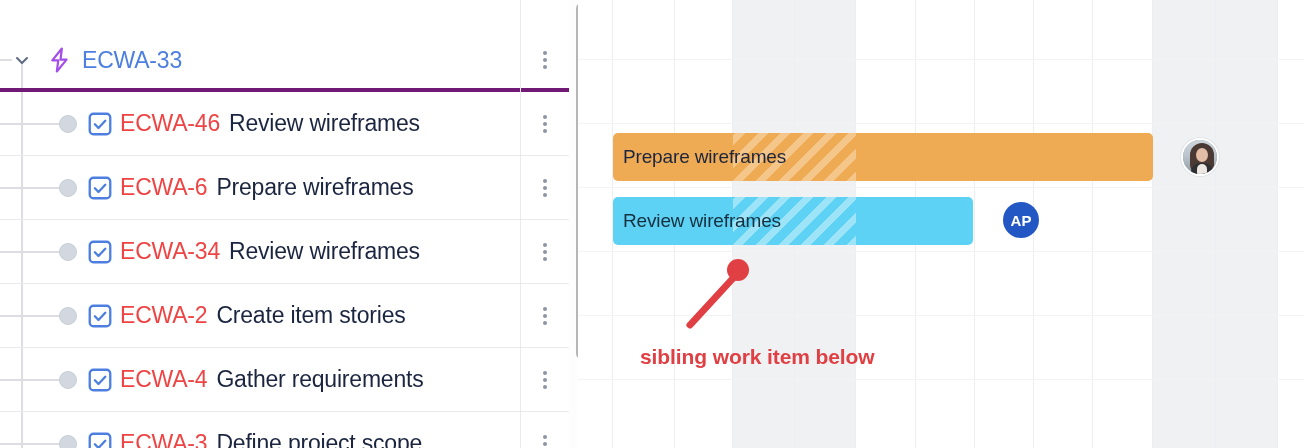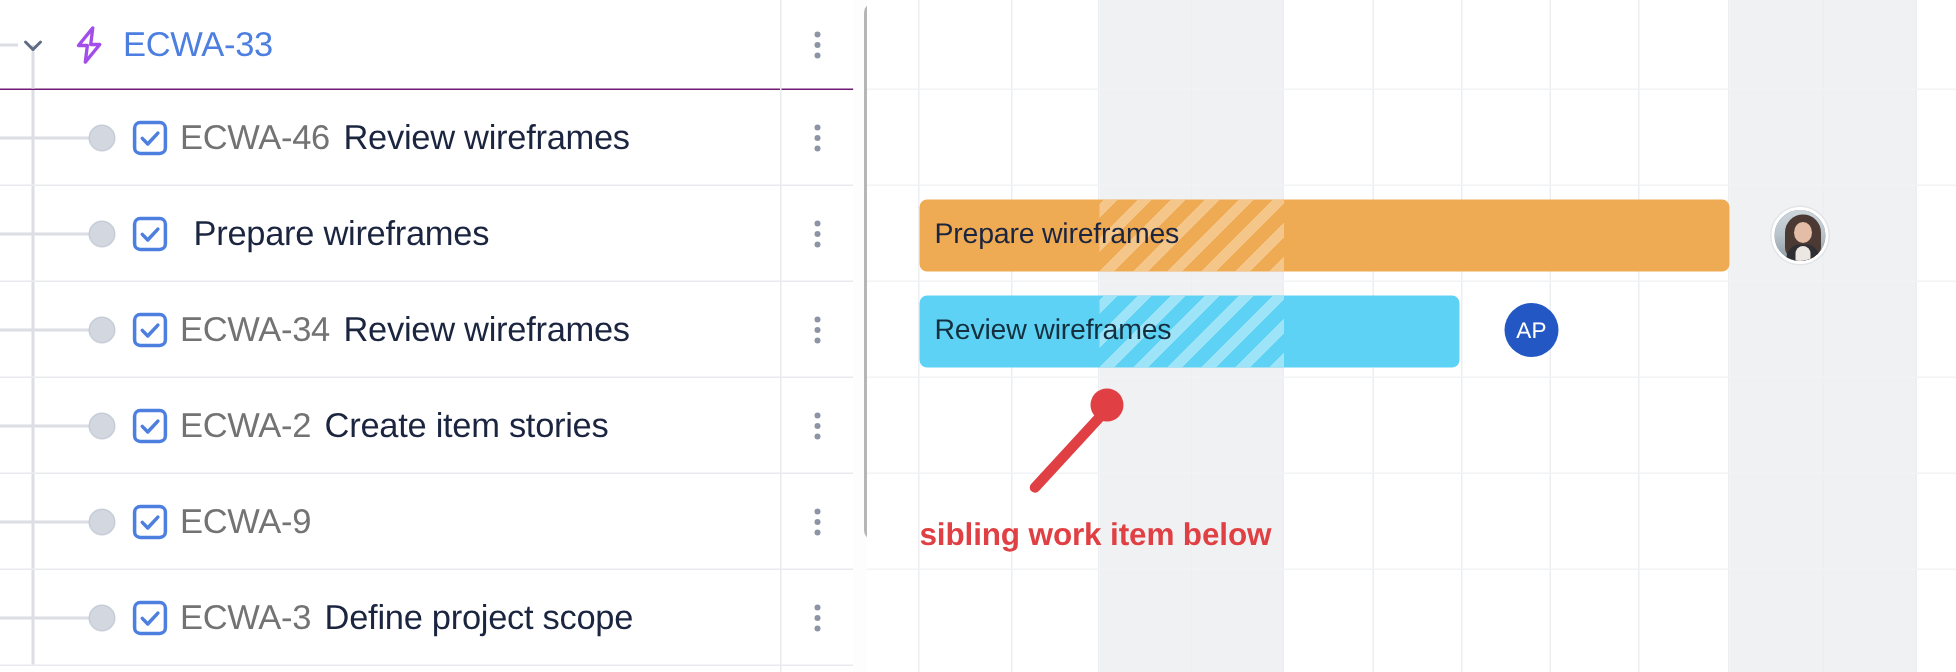--- a/index.html
+++ b/index.html
@@ -23,21 +23,21 @@
   }
 
   .row {
     position: relative;
     height: 64px;
     border-bottom: 1px solid #e9eaee;
     display: flex;
     align-items: center;
     background: #fff;
   }
-  .row.first { height: 60px; border-bottom: 1px solid #701a75; }
+  .row.first { height: 60px; border-bottom: 4px solid #701a75; margin-top: 32px; }
 
   
   .trunk {
     position: absolute;
     left: 21px; top: 0; bottom: 0;
     width: 2px;
     background: #dcdee3;
   }
   .row.first .trunk { top: 30px; bottom: 0; }
 
@@ -92,21 +92,21 @@
     right: 56px;
     top: 0; bottom: 0;
     display: flex;
     align-items: center;
     white-space: nowrap;
     overflow: hidden;
   }
   .row.first .labels { left: 82px; }
 
   .key {
-    color: #737373;
+    color: #ef4444;
     font-size: 23px;
     letter-spacing: -0.2px;
     flex: 0 0 auto;
   }
   .row.first .key { color: #4c7fe0; }
   .summary {
     color: #1b2540;
     font-size: 23px;
     margin-left: 9px;
     letter-spacing: -0.2px;
@@ -243,34 +243,35 @@
   .avatar-photo .ph-body  { position:absolute; left:8px; top:23px; width:22px; height:15px; border-radius:9px 9px 0 0; background:#2e2e33; }
   .avatar-photo .ph-shirt { position:absolute; left:14px; top:24px; width:10px; height:14px; border-radius:5px 5px 0 0; background:#ece7e2; }
 
   .avatar-initials {
     position: absolute;
     width: 36px; height: 36px;
     border-radius: 50%;
     background: #2257c4;
     color: #ffffff;
     font-size: 15px;
-    font-weight: 400;
+    font-weight: 700;
     display: flex; align-items: center; justify-content: center;
     letter-spacing: 0.2px;
   }
 
   
   .annotation { position: absolute; left: 0; top: 0; width: 100%; height: 100%; pointer-events: none; }
   .anno-text {
     position: absolute;
     color: #e04043;
     font-size: 21px;
     font-weight: bold;
     letter-spacing: -0.1px;
     white-space: nowrap;
+    margin-left: 27px;
   }
 </style>
 </head>
 <body>
 
 <div class="app">
 
   <div class="tree-pane">
 
     <div class="row first">
@@ -321,20 +322,21 @@
       <div class="trunk"></div>
       <div class="branch"></div>
       <div class="node-dot"></div>
       <div class="icon-check">
         <svg width="28" height="28" viewBox="0 0 24 24">
           <rect x="3.2" y="3.2" width="17.6" height="17.6" rx="3.2" fill="none" stroke="#4c7fe0" stroke-width="2"></rect>
           <path d="M7.6 12.2l3.1 3.2 5.8-6.2" fill="none" stroke="#4c7fe0" stroke-width="2" stroke-linecap="round" stroke-linejoin="round"></path>
         </svg>
       </div>
       <div class="labels">
+        <span class="key">ECWA-6</span>
         <span class="summary">Prepare wireframes</span>
       </div>
       <div class="kebab">
           <i></i>
           <i></i>
           <i></i>
         </div>
     </div>
 
     <div class="row">
@@ -383,21 +385,22 @@
       <div class="trunk"></div>
       <div class="branch"></div>
       <div class="node-dot"></div>
       <div class="icon-check">
         <svg width="28" height="28" viewBox="0 0 24 24">
           <rect x="3.2" y="3.2" width="17.6" height="17.6" rx="3.2" fill="none" stroke="#4c7fe0" stroke-width="2"></rect>
           <path d="M7.6 12.2l3.1 3.2 5.8-6.2" fill="none" stroke="#4c7fe0" stroke-width="2" stroke-linecap="round" stroke-linejoin="round"></path>
         </svg>
       </div>
       <div class="labels">
-        <span class="key">ECWA-9</span>
+        <span class="key">ECWA-4</span>
+        <span class="summary">Gather requirements</span>
       </div>
       <div class="kebab">
           <i></i>
           <i></i>
           <i></i>
         </div>
     </div>
 
     <div class="row">
       <div class="trunk"></div>

